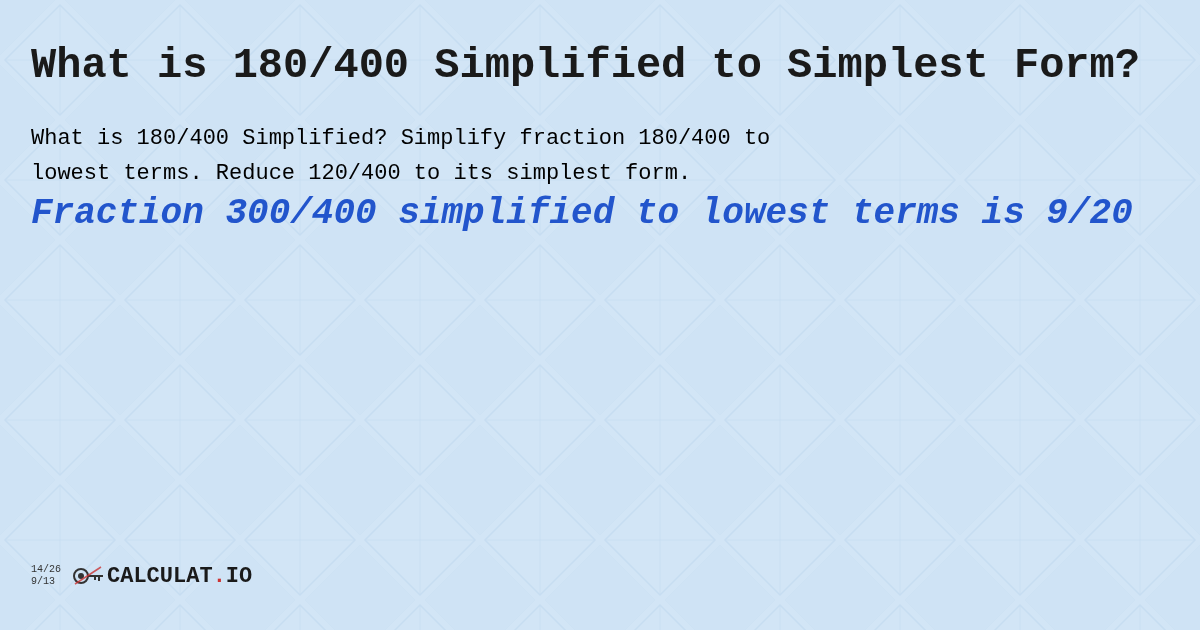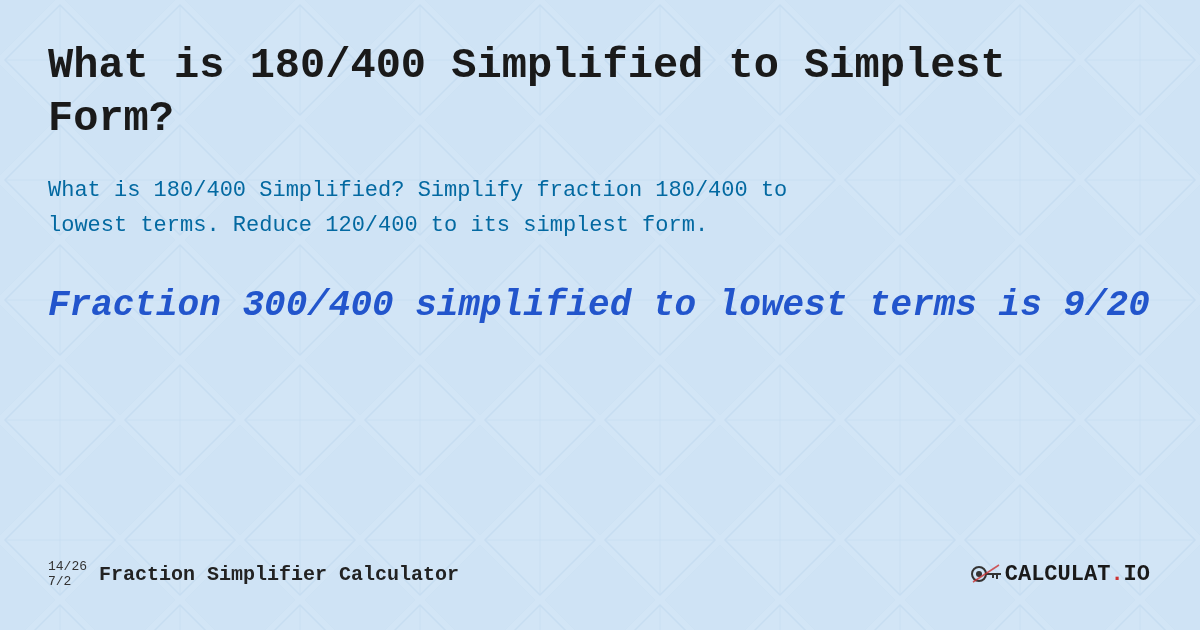--- a/index.html
+++ b/index.html
@@ -24,21 +24,21 @@
       left: 0;
       width: 100%;
       height: 100%;
       z-index: 0;
       opacity: 0.45;
     }
 
     .content {
       position: relative;
       z-index: 1;
-      padding: 40px 50px 30px 48px;
+      padding: 40px 50px 30px 31px;
       height: 100%;
       display: flex;
       flex-direction: column;
       justify-content: space-between;
     }
 
     .main-content {
       flex: 1;
     }
 
@@ -46,43 +46,42 @@
       font-size: 42px;
       font-weight: 900;
       color: #1a1a1a;
       line-height: 1.25;
       margin-bottom: 28px;
       font-family: 'Courier New', Courier, monospace;
     }
 
     .description {
       font-size: 22px;
-      color: #0369a1;
+      color: #000000;
       line-height: 1.6;
-      margin-bottom: 40px;
       font-family: 'Courier New', Courier, monospace;
     }
 
     .result-heading {
       font-size: 36px;
       font-weight: 900;
       color: #2255cc;
       line-height: 1.3;
       font-family: 'Courier New', Courier, monospace;
       font-style: italic;
     }
 
     .footer {
       display: flex;
       align-items: center;
       padding-bottom: 10px;
     }
 
     .footer-fractions {
-      font-size: 13px;
+      font-size: 10px;
       color: #333;
       margin-right: 12px;
       font-family: 'Courier New', Courier, monospace;
       display: flex;
       flex-direction: column;
       line-height: 1.2;
     }
 
     .footer-title {
       font-size: 20px;
@@ -144,23 +143,22 @@
       <span>What is 180/400 Simplified? Simplify fraction 180/400 to</span><br>
       <span>lowest terms. Reduce 120/400 to its simplest form.</span>
     </p>
 
     <h2 class="result-heading">Fraction 300/400 simplified to lowest terms is 9/20</h2>
   </div>
 
   <div class="footer">
     <div class="footer-fractions">
       <span>14/26</span>
-      <span>7/2</span>
+      <span>9/13</span>
     </div>
-    <span class="footer-title">Fraction Simplifier Calculator</span>
 
     <div class="footer-logo">
 
       <svg width="32" height="28" viewBox="0 0 32 28" fill="none" xmlns="http://www.w3.org/2000/svg">
 
         <circle cx="8" cy="14" r="7" stroke="#333" stroke-width="2" fill="none"></circle>
         <circle cx="8" cy="14" r="3" fill="#333"></circle>
         <line x1="15" y1="14" x2="30" y2="14" stroke="#333" stroke-width="2"></line>
         <line x1="26" y1="14" x2="26" y2="19" stroke="#333" stroke-width="2"></line>
         <line x1="22" y1="14" x2="22" y2="18" stroke="#333" stroke-width="2"></line>

